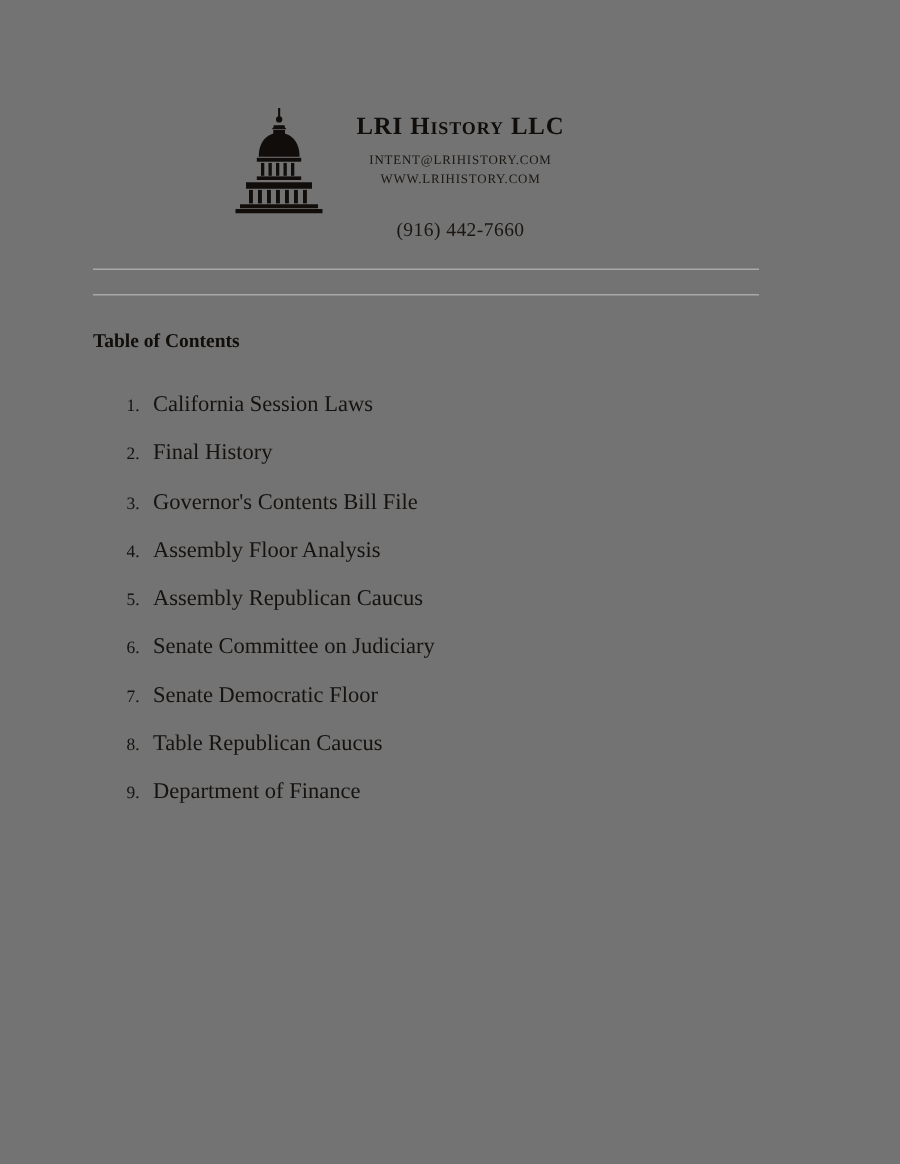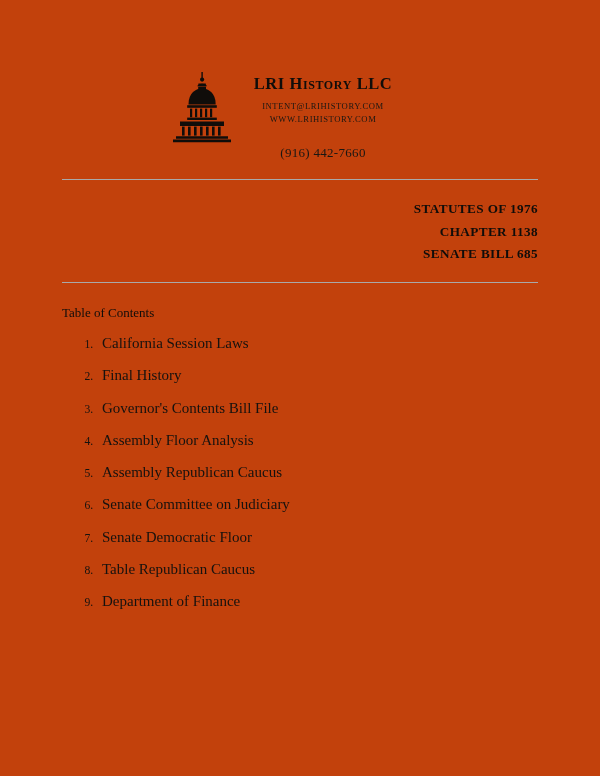--- a/index.html
+++ b/index.html
@@ -12,23 +12,23 @@
     height: 776px;
     font-family: "Liberation Serif", serif;
     color: #15120f;
     position: relative;
     overflow: hidden;
   }
   .page {
     width: 600px;
     height: 776px;
     box-sizing: border-box;
-    padding: 56px 62px 40px 62px;
+    padding: 56px 94px 40px 62px;
     position: relative;
-    background: #c2410c;
+    background: #737373;
   }
 
   
   .letterhead {
     display: flex;
     align-items: flex-start;
     justify-content: center;
     gap: 16px;
     margin-top: 10px;
     margin-bottom: 18px;
@@ -90,24 +90,24 @@
   .title-line {
     font-weight: 700;
     font-size: 13.2px;
     letter-spacing: 0.4px;
     line-height: 1.72;
     color: #100d0a;
   }
 
   
   .toc-heading {
-    font-weight: 400;
+    font-weight: 700;
     font-size: 13px;
     margin-top: 22px;
-    margin-bottom: 12px;
+    margin-bottom: 25px;
     color: #100d0a;
   }
   ol.toc {
     margin: 0;
     padding-left: 34px;
     list-style: decimal;
   }
   ol.toc li {
     font-size: 15px;
     line-height: 1.35;
@@ -166,25 +166,20 @@
       <div class="company-name">LRI History LLC</div>
       <div class="contact-line">intent@lrihistory.com</div>
       <div class="contact-line">www.lrihistory.com</div>
       <div class="contact-phone">(916) 442-7660</div>
     </div>
 
   </div>
 
   <hr class="rule rule-top">
 
-  <div class="title-block">
-    <div class="title-line">STATUTES OF 1976</div>
-    <div class="title-line">CHAPTER  1138</div>
-    <div class="title-line">SENATE BILL 685</div>
-  </div>
 
   <hr class="rule rule-bottom">
 
   <div class="toc-heading">Table of Contents</div>
 
   <ol class="toc">
     <li>California Session Laws</li>
     <li>Final History</li>
     <li>Governor's Contents Bill File</li>
     <li>Assembly Floor Analysis</li>

